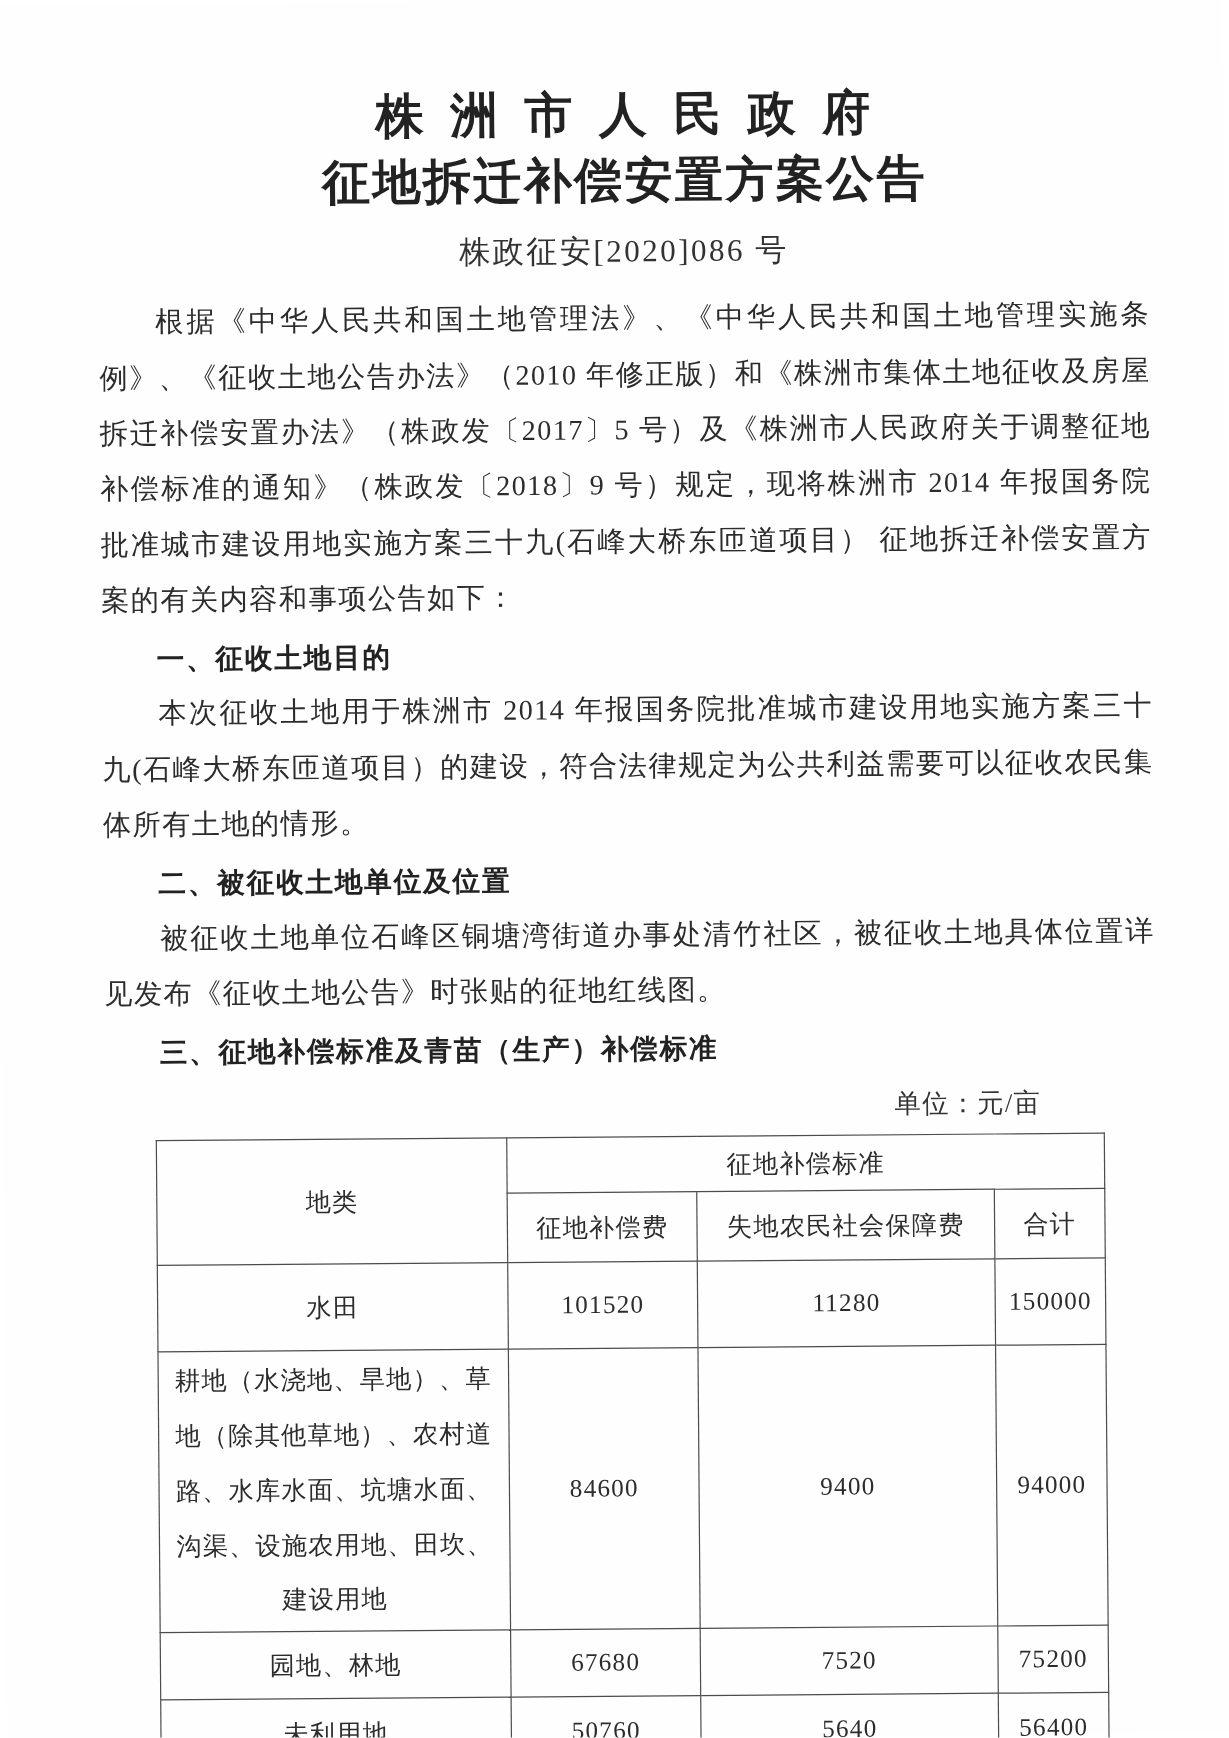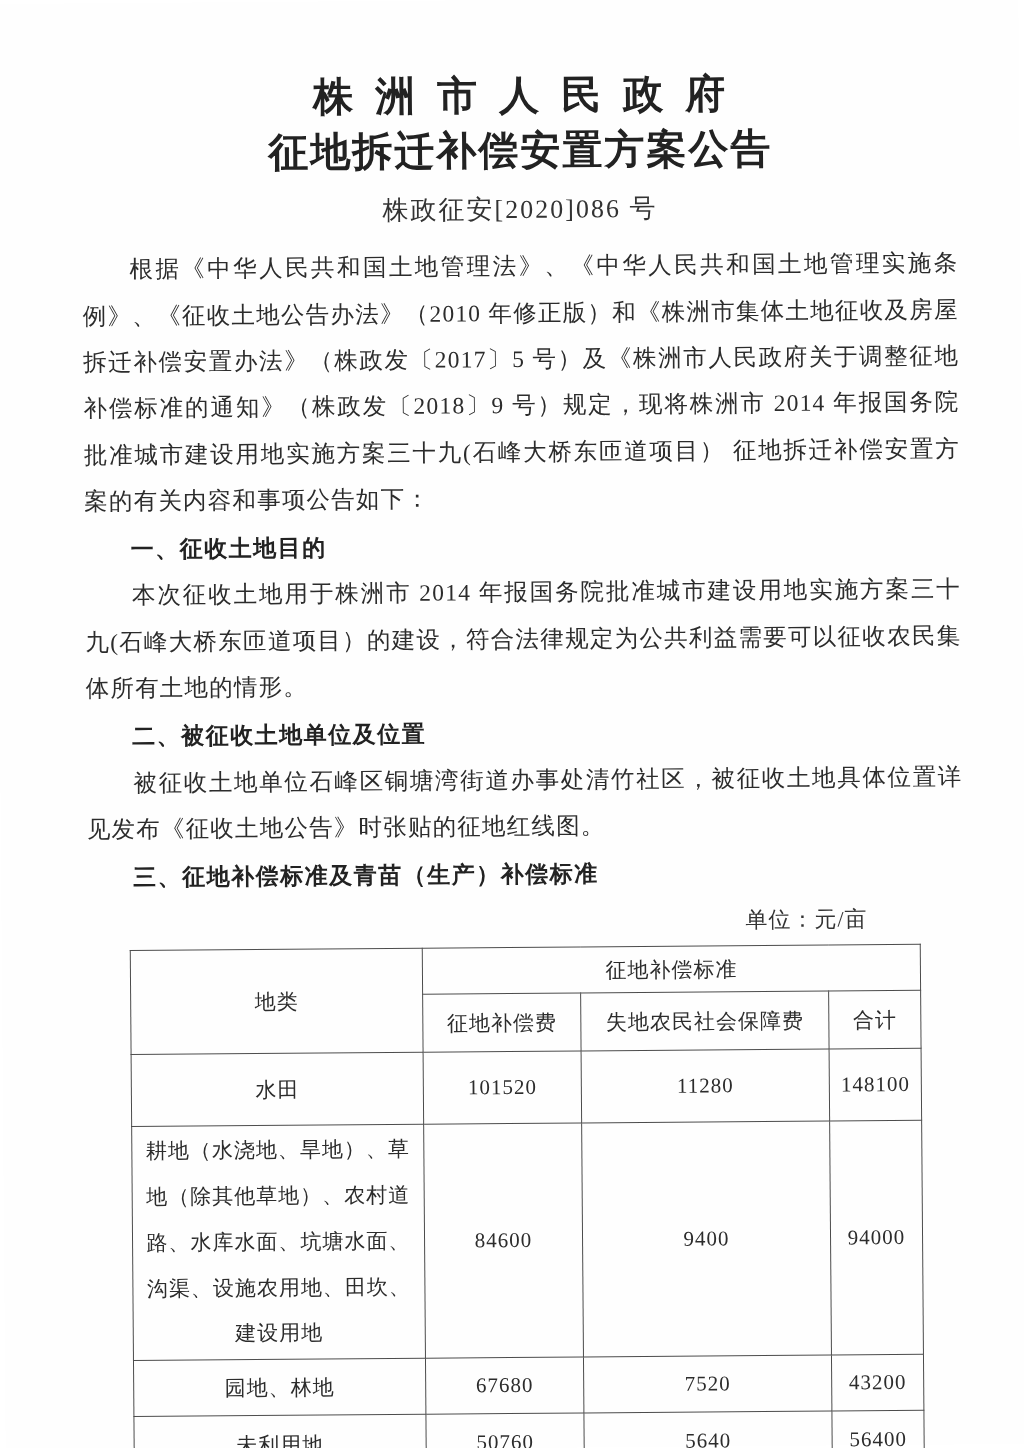--- a/index.html
+++ b/index.html
@@ -153,33 +153,33 @@
             <th>征地补偿费</th>
             <th>失地农民社会保障费</th>
             <th>合计</th>
           </tr>
         </thead>
         <tbody>
           <tr class="row-shuitian">
             <td>水田</td>
             <td>101520</td>
             <td>11280</td>
-            <td>148100</td>
+            <td>150000</td>
           </tr>
           <tr class="row-gengdi">
             <td class="land-type-long">耕地（水浇地、旱地）、草地（除其他草地）、农村道路、水库水面、坑塘水面、沟渠、设施农用地、田坎、建设用地</td>
             <td>84600</td>
             <td>9400</td>
             <td>94000</td>
           </tr>
           <tr class="row-yuandi">
             <td>园地、林地</td>
             <td>67680</td>
             <td>7520</td>
-            <td>43200</td>
+            <td>75200</td>
           </tr>
           <tr class="row-weiliyong">
             <td>未利用地</td>
             <td>50760</td>
             <td>5640</td>
             <td>56400</td>
           </tr>
         </tbody>
       </table>
     </div>

